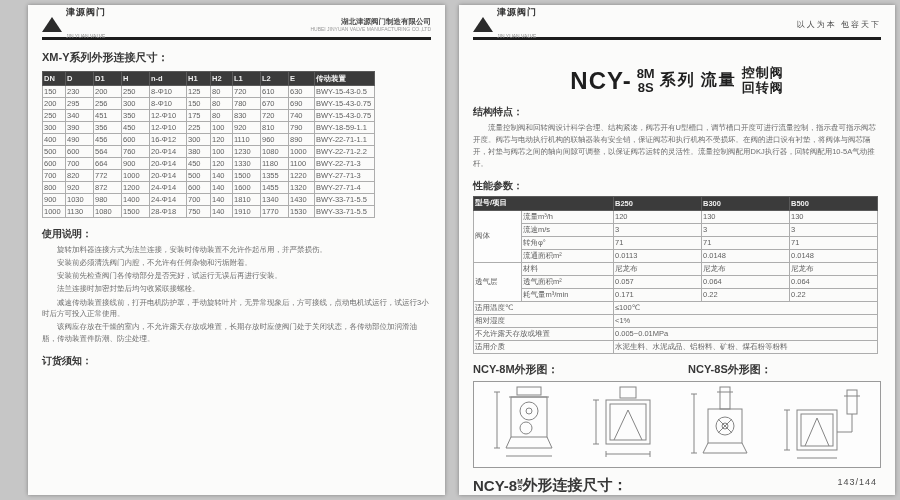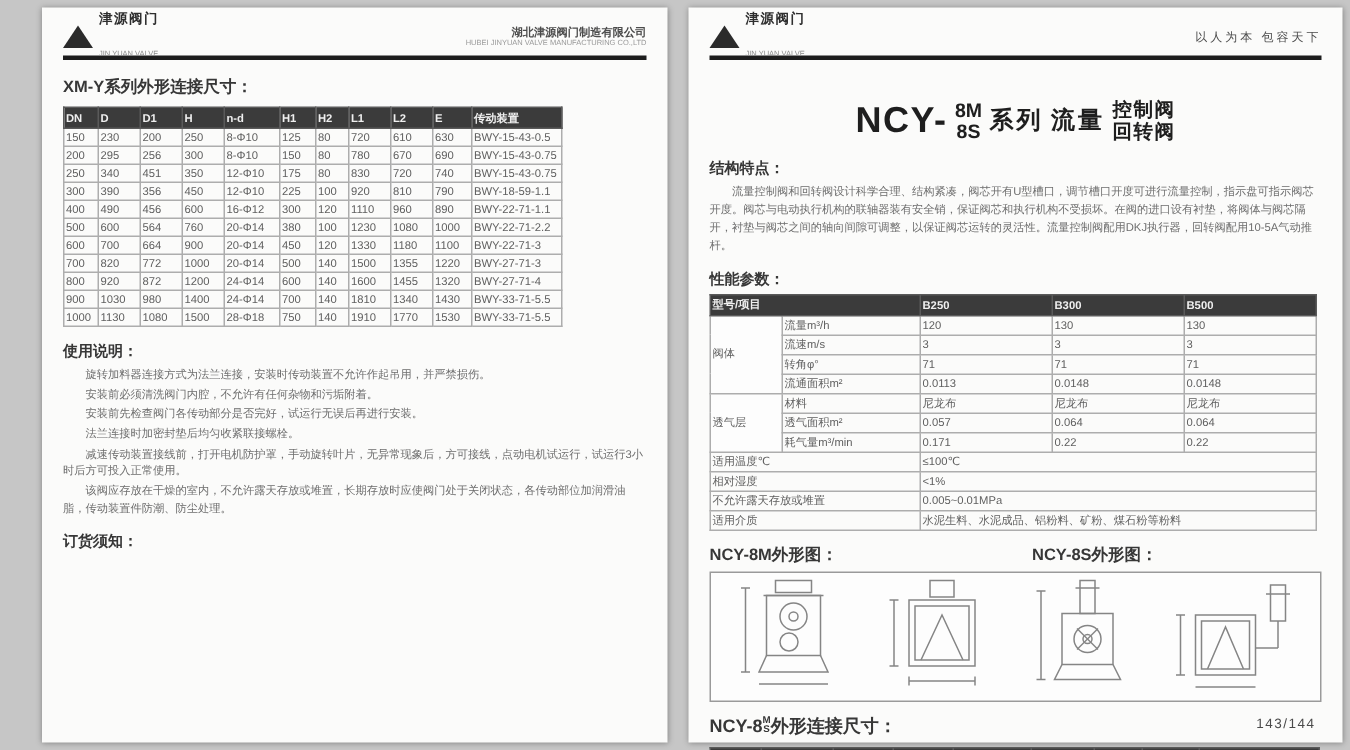--- a/index.html
+++ b/index.html
@@ -56,21 +56,21 @@
   .perf td{height:11px;}
   .perf .grp{background:#fdfdfd;}
 
   .draw-titles{display:flex;margin:8px 0 4px;}
   .draw-titles span{font-size:11px;font-weight:bold;color:var(--head-txt);}
   .draw-titles span:first-child{width:215px;}
   .draw-box{border:1px solid #9a9a9a;height:87px;background:#fdfdfd;display:flex;align-items:center;justify-content:space-around;padding:2px 6px;}
   .draw-box svg{stroke:#858585;fill:none;stroke-width:1;}
 
   .conn-title{display:flex;align-items:center;margin:8px 0 5px;color:var(--head-txt);font-weight:bold;}
-  .conn-title .pre,.conn-title .suf{font-size:12px;}
+  .conn-title .pre,.conn-title .suf{font-size:15px;}
   .stack-ms span{font-size:6.5px;line-height:1.05;font-weight:bold;}
 
   table.conn{width:406px;font-size:7.5px;}
   .conn th{height:11px;font-size:7.5px;}
 
   .page-num{position:absolute;right:18px;bottom:8px;font-size:9px;font-weight:normal;color:#4a4a4a;letter-spacing:1px;}
 </style>
 </head>
 <body>
 

